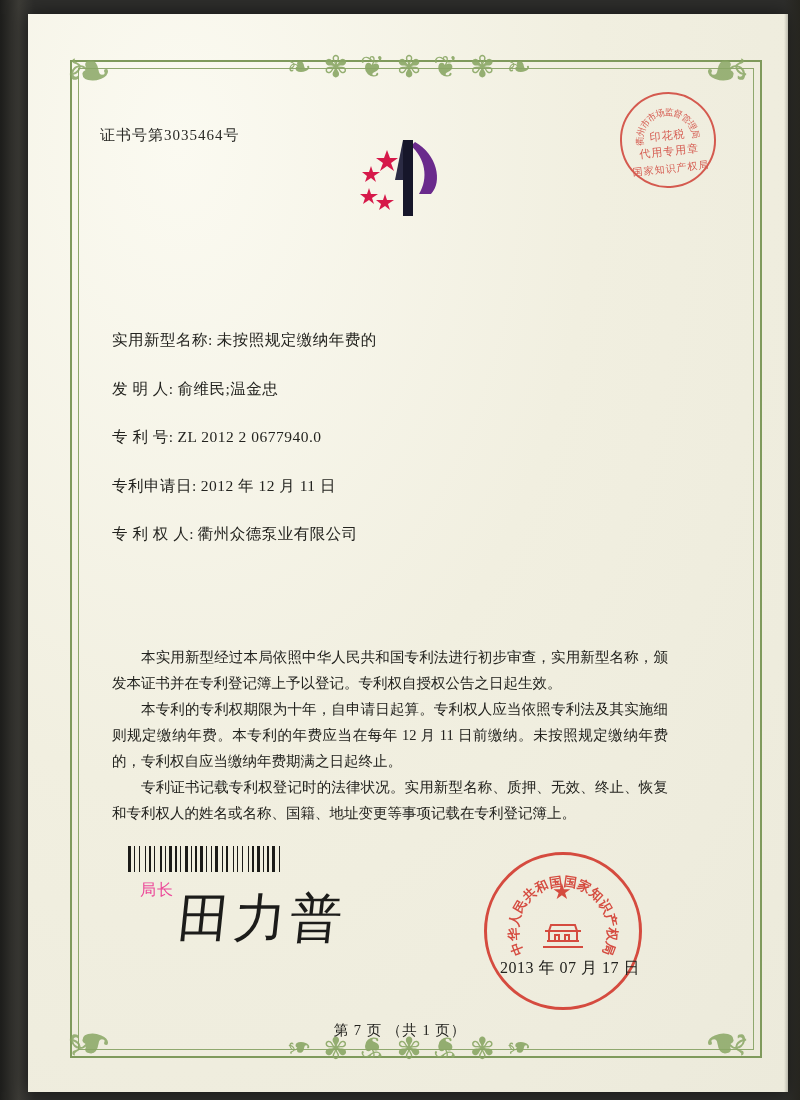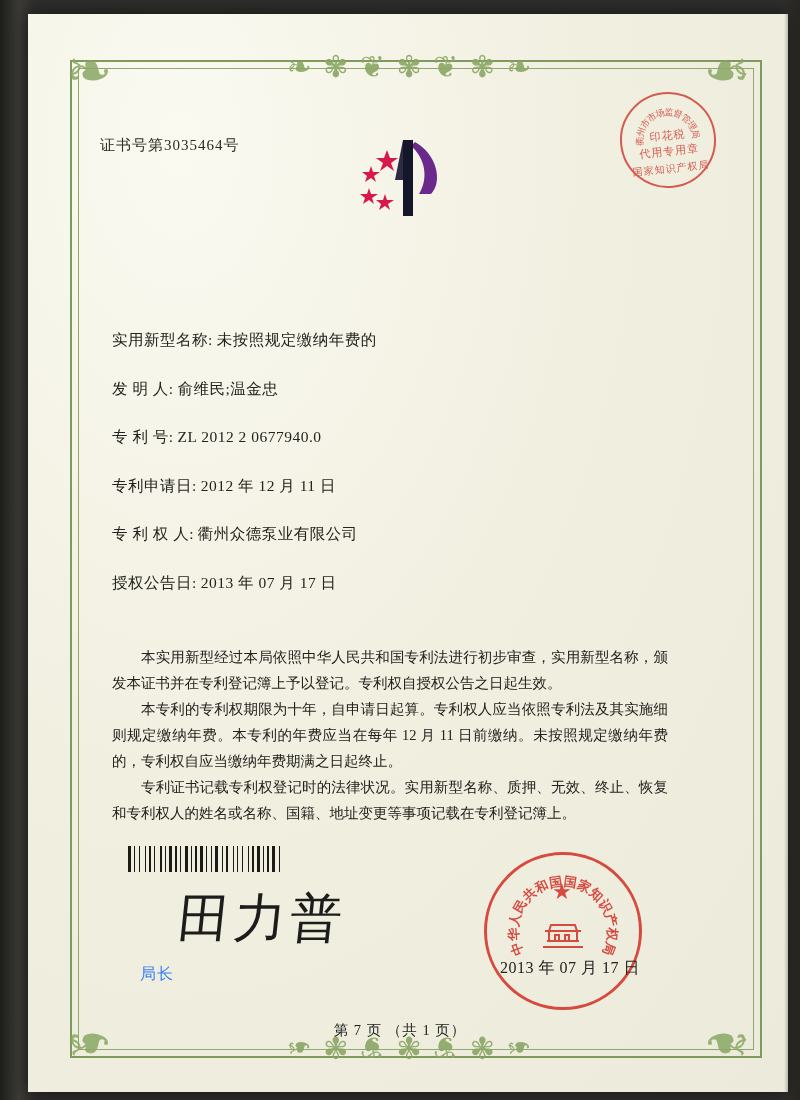--- a/index.html
+++ b/index.html
@@ -116,21 +116,20 @@
 
   
   .cert-no {
     position: absolute;
     left: 100px;
     top: 126px;
     font-size: 15px;
     color: #2a2a26;
     letter-spacing: 1px;
     font-family: "Liberation Serif", serif;
-    margin-top: 10px;
   }
 
   
   .logo {
     position: absolute;
     left: 345px;
     top: 132px;
     width: 120px;
     height: 92px;
   }
@@ -220,23 +219,23 @@
     background: #1b1b18;
     height: 26px;
     margin-right: 1px;
     vertical-align: top;
   }
 
   
   .sig-label {
     position: absolute;
     left: 140px;
-    top: 964px;
+    top: 880px;
     font-size: 16px;
-    color: #3b82f6;
+    color: #ec4899;
     letter-spacing: 1px;
     text-align: right;
   }
   .signature {
     position: absolute;
     left: 178px;
     top: 884px;
     width: 215px;
     height: 66px;
   }
@@ -386,24 +385,20 @@
       <span class="field-label">专 利 号:</span>
       <span class="field-value">ZL 2012 2 0677940.0</span>
     </div>
     <div class="field-row">
       <span class="field-label">专利申请日:</span>
       <span class="field-value">2012 年 12 月 11 日</span>
     </div>
     <div class="field-row">
       <span class="field-label">专 利 权 人:</span>
       <span class="field-value">衢州众德泵业有限公司</span>
-    </div>
-    <div class="field-row">
-      <span class="field-label">授权公告日:</span>
-      <span class="field-value">2013 年 07 月 17 日</span>
     </div>
   </div>
 
   <div class="body-text">
     <p>本实用新型经过本局依照中华人民共和国专利法进行初步审查，实用新型名称，颁发本证书并在专利登记簿上予以登记。专利权自授权公告之日起生效。</p>
     <p>本专利的专利权期限为十年，自申请日起算。专利权人应当依照专利法及其实施细则规定缴纳年费。本专利的年费应当在每年 12 月 11 日前缴纳。未按照规定缴纳年费的，专利权自应当缴纳年费期满之日起终止。</p>
     <p>专利证书记载专利权登记时的法律状况。实用新型名称、质押、无效、终止、恢复和专利权人的姓名或名称、国籍、地址变更等事项记载在专利登记簿上。</p>
   </div>
 
   <div class="barcode"><i style="width:3px"></i><i style="width:1px;background:transparent"></i><i style="width:1px"></i><i style="width:2px;background:transparent"></i><i style="width:1px"></i><i style="width:3px;background:transparent"></i><i style="width:1px"></i><i style="width:1px;background:transparent"></i><i style="width:2px"></i><i style="width:1px;background:transparent"></i><i style="width:1px"></i><i style="width:3px;background:transparent"></i><i style="width:2px"></i><i style="width:1px;background:transparent"></i><i style="width:1px"></i><i style="width:1px;background:transparent"></i><i style="width:3px"></i><i style="width:1px;background:transparent"></i><i style="width:2px"></i><i style="width:1px;background:transparent"></i><i style="width:1px"></i><i style="width:2px;background:transparent"></i><i style="width:3px"></i><i style="width:1px;background:transparent"></i><i style="width:1px"></i><i style="width:1px;background:transparent"></i><i style="width:2px"></i><i style="width:1px;background:transparent"></i><i style="width:3px"></i><i style="width:1px;background:transparent"></i><i style="width:1px"></i><i style="width:2px;background:transparent"></i><i style="width:1px"></i><i style="width:1px;background:transparent"></i><i style="width:3px"></i><i style="width:2px;background:transparent"></i><i style="width:1px"></i><i style="width:1px;background:transparent"></i><i style="width:2px"></i><i style="width:3px;background:transparent"></i><i style="width:1px"></i><i style="width:1px;background:transparent"></i><i style="width:1px"></i><i style="width:2px;background:transparent"></i><i style="width:1px"></i><i style="width:3px;background:transparent"></i><i style="width:1px"></i><i style="width:1px;background:transparent"></i><i style="width:2px"></i><i style="width:1px;background:transparent"></i><i style="width:3px"></i><i style="width:1px;background:transparent"></i><i style="width:1px"></i><i style="width:1px;background:transparent"></i><i style="width:2px"></i><i style="width:1px;background:transparent"></i><i style="width:3px"></i><i style="width:2px;background:transparent"></i><i style="width:1px"></i><i style="width:1px;background:transparent"></i></div>

